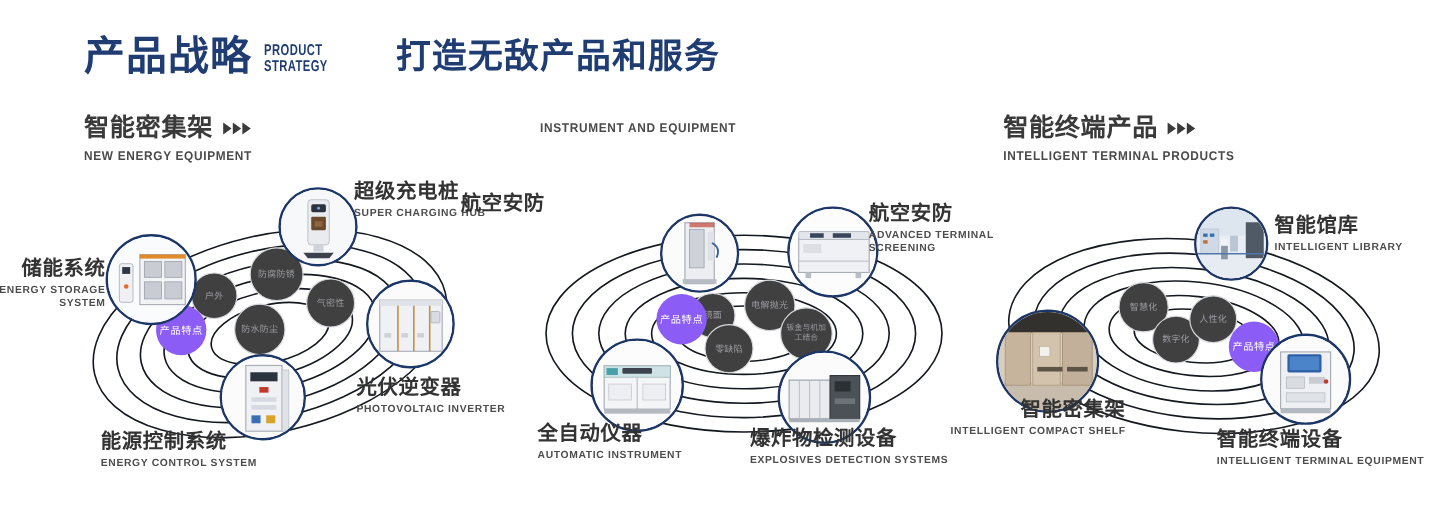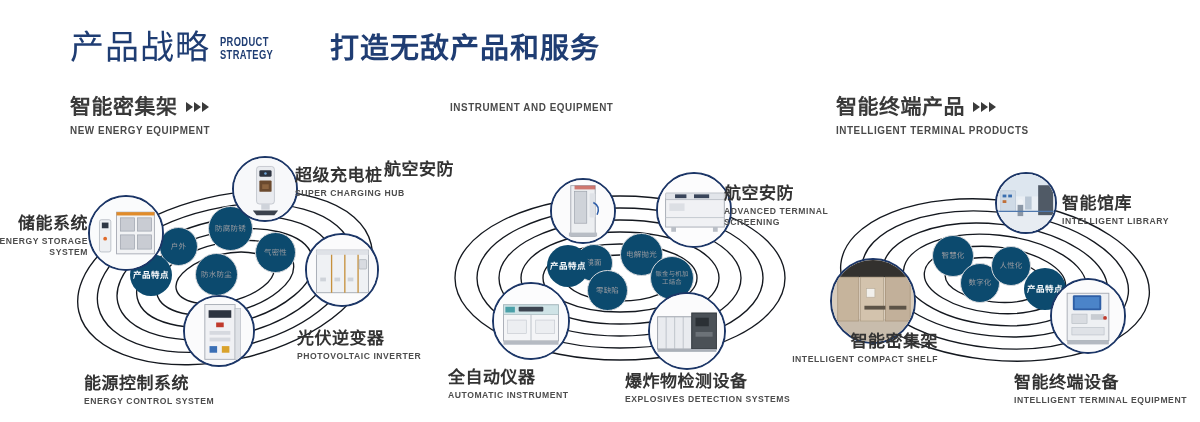--- a/index.html
+++ b/index.html
@@ -11,21 +11,21 @@
     overflow:hidden;
     position:relative;
     -webkit-font-smoothing:antialiased;
   }
   .page{position:relative;width:1200px;height:422px;}
 
   
   .header{position:absolute;left:0;top:0;width:1200px;height:90px;}
   .brand{position:absolute;left:70px;top:30px;display:flex;align-items:flex-end;gap:10px;}
   .brand-cn{
-    font-size:34px;font-weight:normal;color:#1f3d73;letter-spacing:1px;
+    font-size:34px;font-weight:bold;color:#1f3d73;letter-spacing:1px;
     line-height:1;white-space:nowrap;text-align:right;
   }
   .brand-en{
     display:flex;flex-direction:column;line-height:1.02;
     font-size:13px;font-weight:bold;color:#1f3d73;letter-spacing:.5px;
     transform:scaleX(.72);transform-origin:left bottom;
     padding-bottom:3px;
   }
   .headline{
     position:absolute;left:330px;top:34px;
@@ -62,40 +62,40 @@
     background:#f4f5f7;
     overflow:hidden;
     box-sizing:border-box;
     display:flex;align-items:flex-end;justify-content:center;
   }
   .node-art{position:absolute;left:0;top:0;width:100%;height:100%;}
 
   
   .feat{
     position:absolute;border-radius:50%;
-    border:1px solid #d7d9dd;background:#0c4a6e;
+    border:1px solid #d7d9dd;background:#404040;
     display:flex;align-items:center;justify-content:center;text-align:center;
     color:#9a9ba0;font-size:7.5px;line-height:1.25;
     box-sizing:border-box;padding:2px;
     letter-spacing:.2px;
   }
   .core{
     position:absolute;border-radius:50%;
-    background:#0c4a6e;color:#ffffff;
+    background:#8b5cf6;color:#ffffff;
     display:flex;align-items:center;justify-content:center;text-align:center;
-    font-size:8.5px;font-weight:bold;line-height:1.25;letter-spacing:.5px;
+    font-size:8.5px;font-weight:normal;line-height:1.25;letter-spacing:.5px;
     box-sizing:border-box;
   }
 
   
   .lbl{position:absolute;white-space:nowrap;}
   .lbl-cn{font-size:17px;font-weight:bold;color:#333333;letter-spacing:.5px;line-height:1.15;}
   .lbl-en{font-size:8.6px;font-weight:bold;color:#4d4d4d;letter-spacing:.55px;line-height:1.35;margin-top:2px;}
   .lbl.r{text-align:right;}
-  .lbl.l{text-align:left;margin-top:16px;}
+  .lbl.l{text-align:left;}
 </style>
 </head>
 <body>
 
 <div class="page">
 
   <div class="header">
     <div class="brand">
       <div class="brand-cn">产品战略</div>
       <div class="brand-en">

